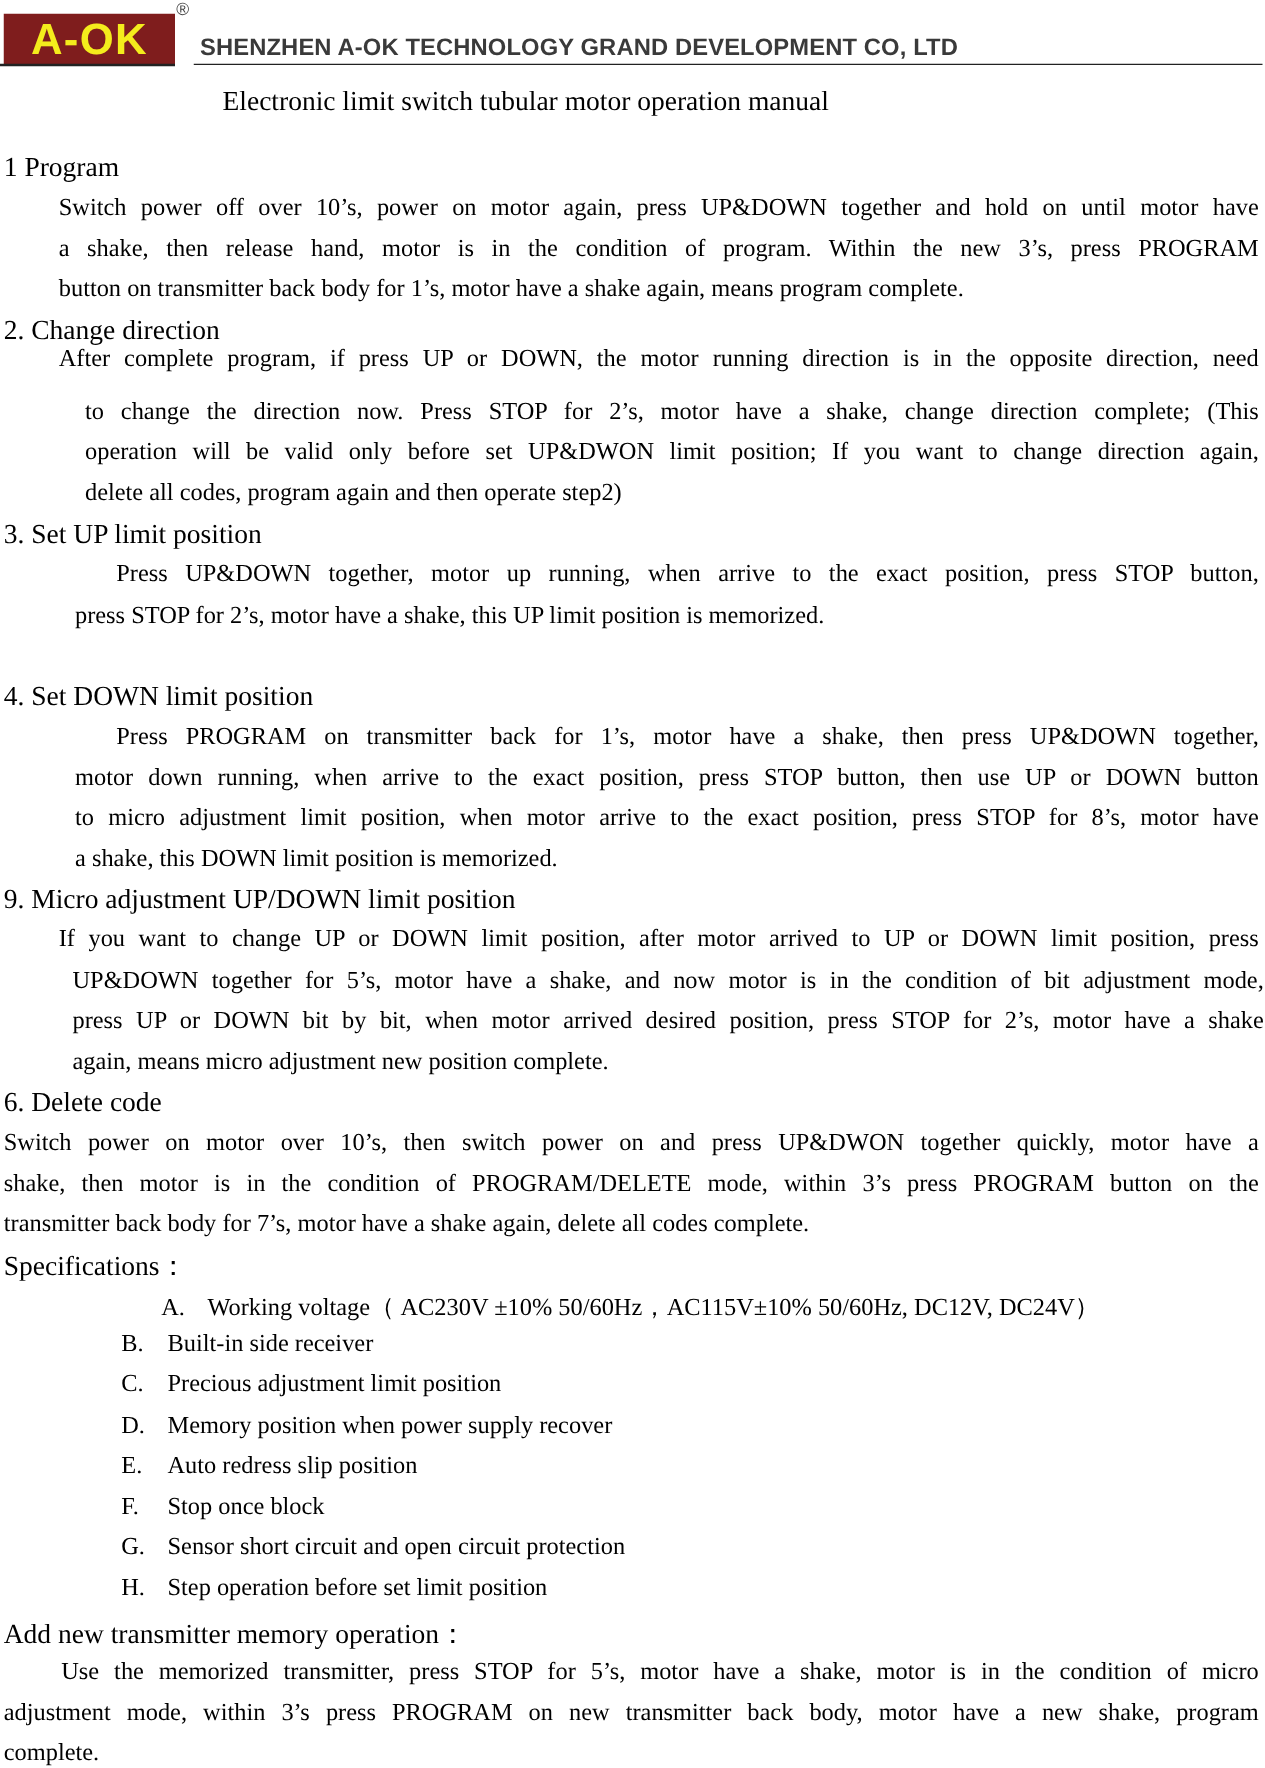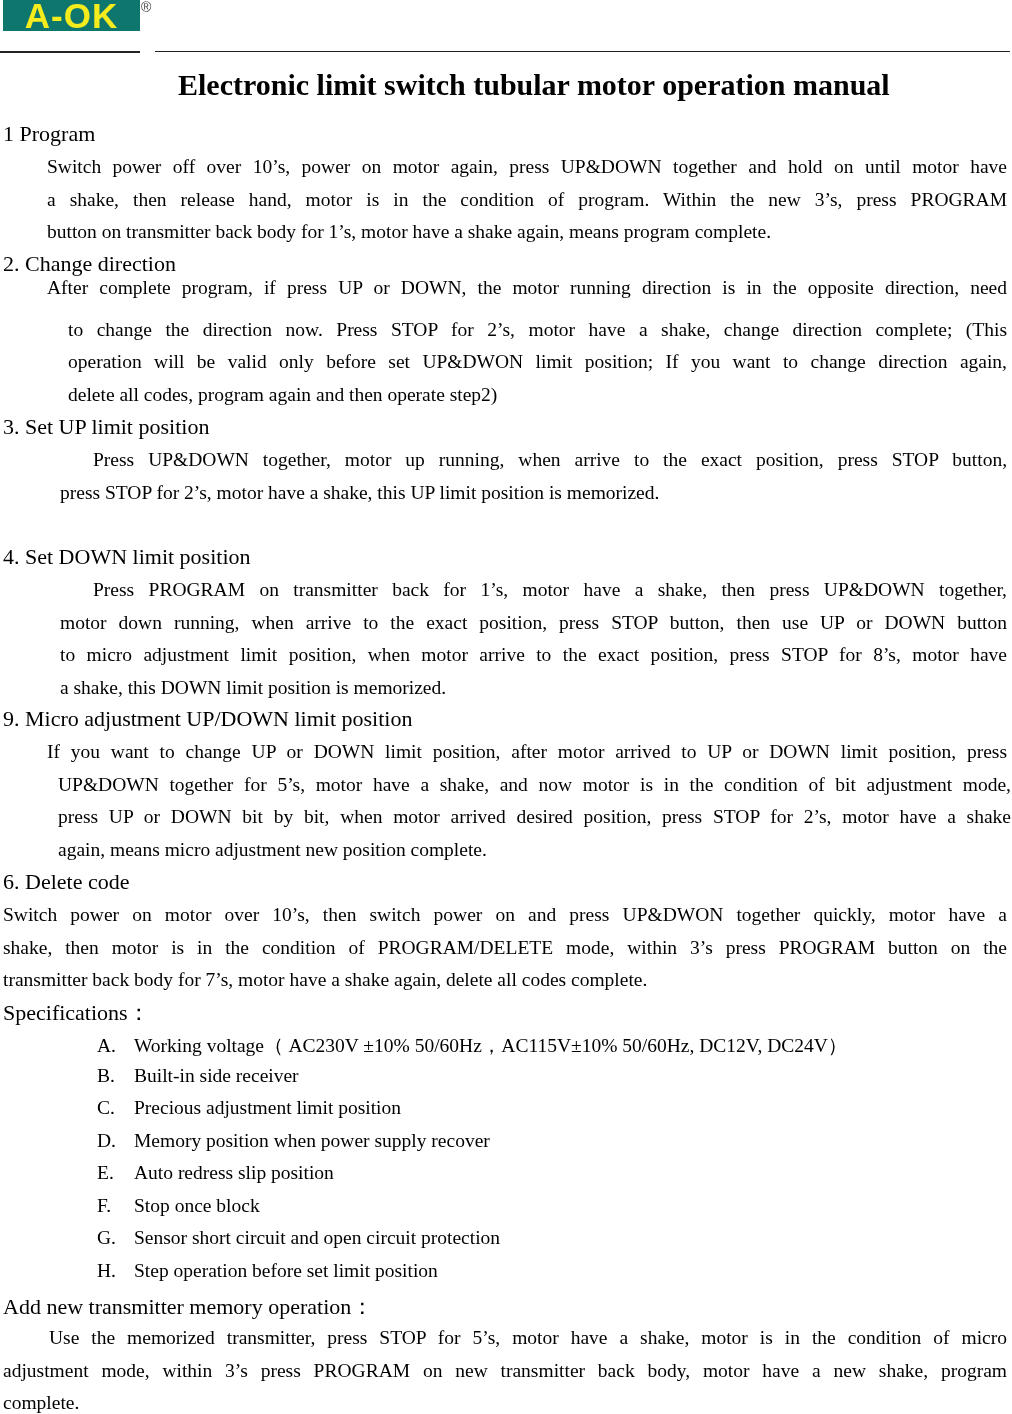--- a/index.html
+++ b/index.html
@@ -1,39 +1,40 @@
 <!DOCTYPE html>
 <html><head>
 <meta charset="utf-8">
 <style>
   html, body { margin: 0; padding: 0; background: #ffffff; }
   body { width: 1012px; height: 1414px; position: relative; overflow: hidden; color: #000; font-family: "Liberation Serif", serif; }
   .header { position: absolute; left: 0; top: 0; width: 1012px; height: 56px; }
-  .logo { position: absolute; left: 3px; top: 0; width: 137px; height: 31px; background: #0f766e; display: flex; align-items: center; justify-content: center; }
+  .logo { position: absolute; left: 3px; top: 11px; width: 137px; height: 41px; background: #7f1d1d; display: flex; align-items: center; justify-content: center; }
   .logo span { font-family: "Liberation Sans", sans-serif; font-weight: bold; font-size: 35px; color: #f4ec1c; letter-spacing: 1px; line-height: 1; }
   .reg { position: absolute; left: 141px; top: -1px; font-family: "Liberation Sans", sans-serif; font-size: 14px; color: #444; }
   .company { position: absolute; left: 160px; top: 28px; font-family: "Liberation Sans", sans-serif; font-weight: bold; font-size: 19px; color: #3a3a3a; letter-spacing: 0.1px; white-space: nowrap; }
   .rule-left { position: absolute; left: 0; top: 51px; width: 140px; height: 2px; background: #222; }
   .rule-right { position: absolute; left: 155px; top: 51px; width: 855px; height: 1px; background: #222; }
-  .title-inner { position: absolute; left: 178px; top: 68px; font-weight: bold; font-size: 30px; white-space: nowrap; }
+  .title-inner { position: absolute; left: 178px; top: 68px; font-weight: normal; font-size: 22px; white-space: nowrap; }
   .h { position: absolute; font-weight: normal; font-size: 22px; white-space: nowrap; }
   .p { position: absolute; font-size: 19.5px; line-height: 32.5px; text-align: justify; }
   .p .ln { display: block; white-space: nowrap; text-align: justify; text-align-last: justify; height: 32.5px; }
   .p .ln.last { text-align-last: left; }
   .spec { position: absolute; left: 97px; font-size: 19.5px; white-space: nowrap; }
   .spec .letter { display: inline-block; width: 37px; }
 </style>
 </head>
 <body>
 
 <div class="header">
   <div class="logo">
     <span>A-OK</span>
   </div>
   <div class="reg">®</div>
+  <div class="company">SHENZHEN A-OK TECHNOLOGY GRAND DEVELOPMENT CO, LTD</div>
   <div class="rule-left"></div>
   <div class="rule-right"></div>
 </div>
 
 <div class="title-inner">Electronic limit switch tubular motor operation manual</div>
 
 <div class="h" style="left:3px; top:121px;">1    Program</div>
 <div class="p" style="left:47px; top:151px; width:960px;">
   <span class="ln">Switch power off over 10’s, power on motor again, press UP&amp;DOWN together and hold on until motor have</span>
   <span class="ln">a shake, then release hand, motor is in the condition of program. Within the new 3’s, press PROGRAM</span>
@@ -79,21 +80,21 @@
 </div>
 
 <div class="h" style="left:3px; top:869px;">6.   Delete code</div>
 <div class="p" style="left:3px; top:899px; width:1004px;">
   <span class="ln">Switch power on motor over 10’s, then switch power on and press UP&amp;DWON together quickly, motor have a</span>
   <span class="ln">shake, then motor is in the condition of PROGRAM/DELETE mode, within 3’s press PROGRAM button on the</span>
   <span class="ln last">transmitter back body for 7’s, motor have a shake again, delete all codes complete.</span>
 </div>
 
 <div class="h" style="left:3px; top:998px;">Specifications：</div>
-<div class="spec" style="top:1032px;"><span class="letter">A.</span><span>Working voltage（  AC230V  ±10% 50/60Hz，AC115V±10% 50/60Hz, DC12V, DC24V）</span></div>
+<div class="spec" style="top:1032px;margin-left:32px;"><span class="letter">A.</span><span>Working voltage（  AC230V  ±10% 50/60Hz，AC115V±10% 50/60Hz, DC12V, DC24V）</span></div>
 <div class="spec" style="top:1065px;"><span class="letter">B.</span><span>Built-in side receiver</span></div>
 <div class="spec" style="top:1097px;"><span class="letter">C.</span><span>Precious adjustment limit position</span></div>
 <div class="spec" style="top:1130px;"><span class="letter">D.</span><span>Memory position when power supply recover</span></div>
 <div class="spec" style="top:1162px;"><span class="letter">E.</span><span>Auto redress slip position</span></div>
 <div class="spec" style="top:1195px;"><span class="letter">F.</span><span>Stop once block</span></div>
 <div class="spec" style="top:1227px;"><span class="letter">G.</span><span>Sensor short circuit and open circuit protection</span></div>
 <div class="spec" style="top:1260px;"><span class="letter">H.</span><span>Step operation before set limit position</span></div>
 
 <div class="h" style="left:3px; top:1292px;">Add new transmitter memory operation：</div>
 <div class="p" style="left:49px; top:1322px; width:958px;">

